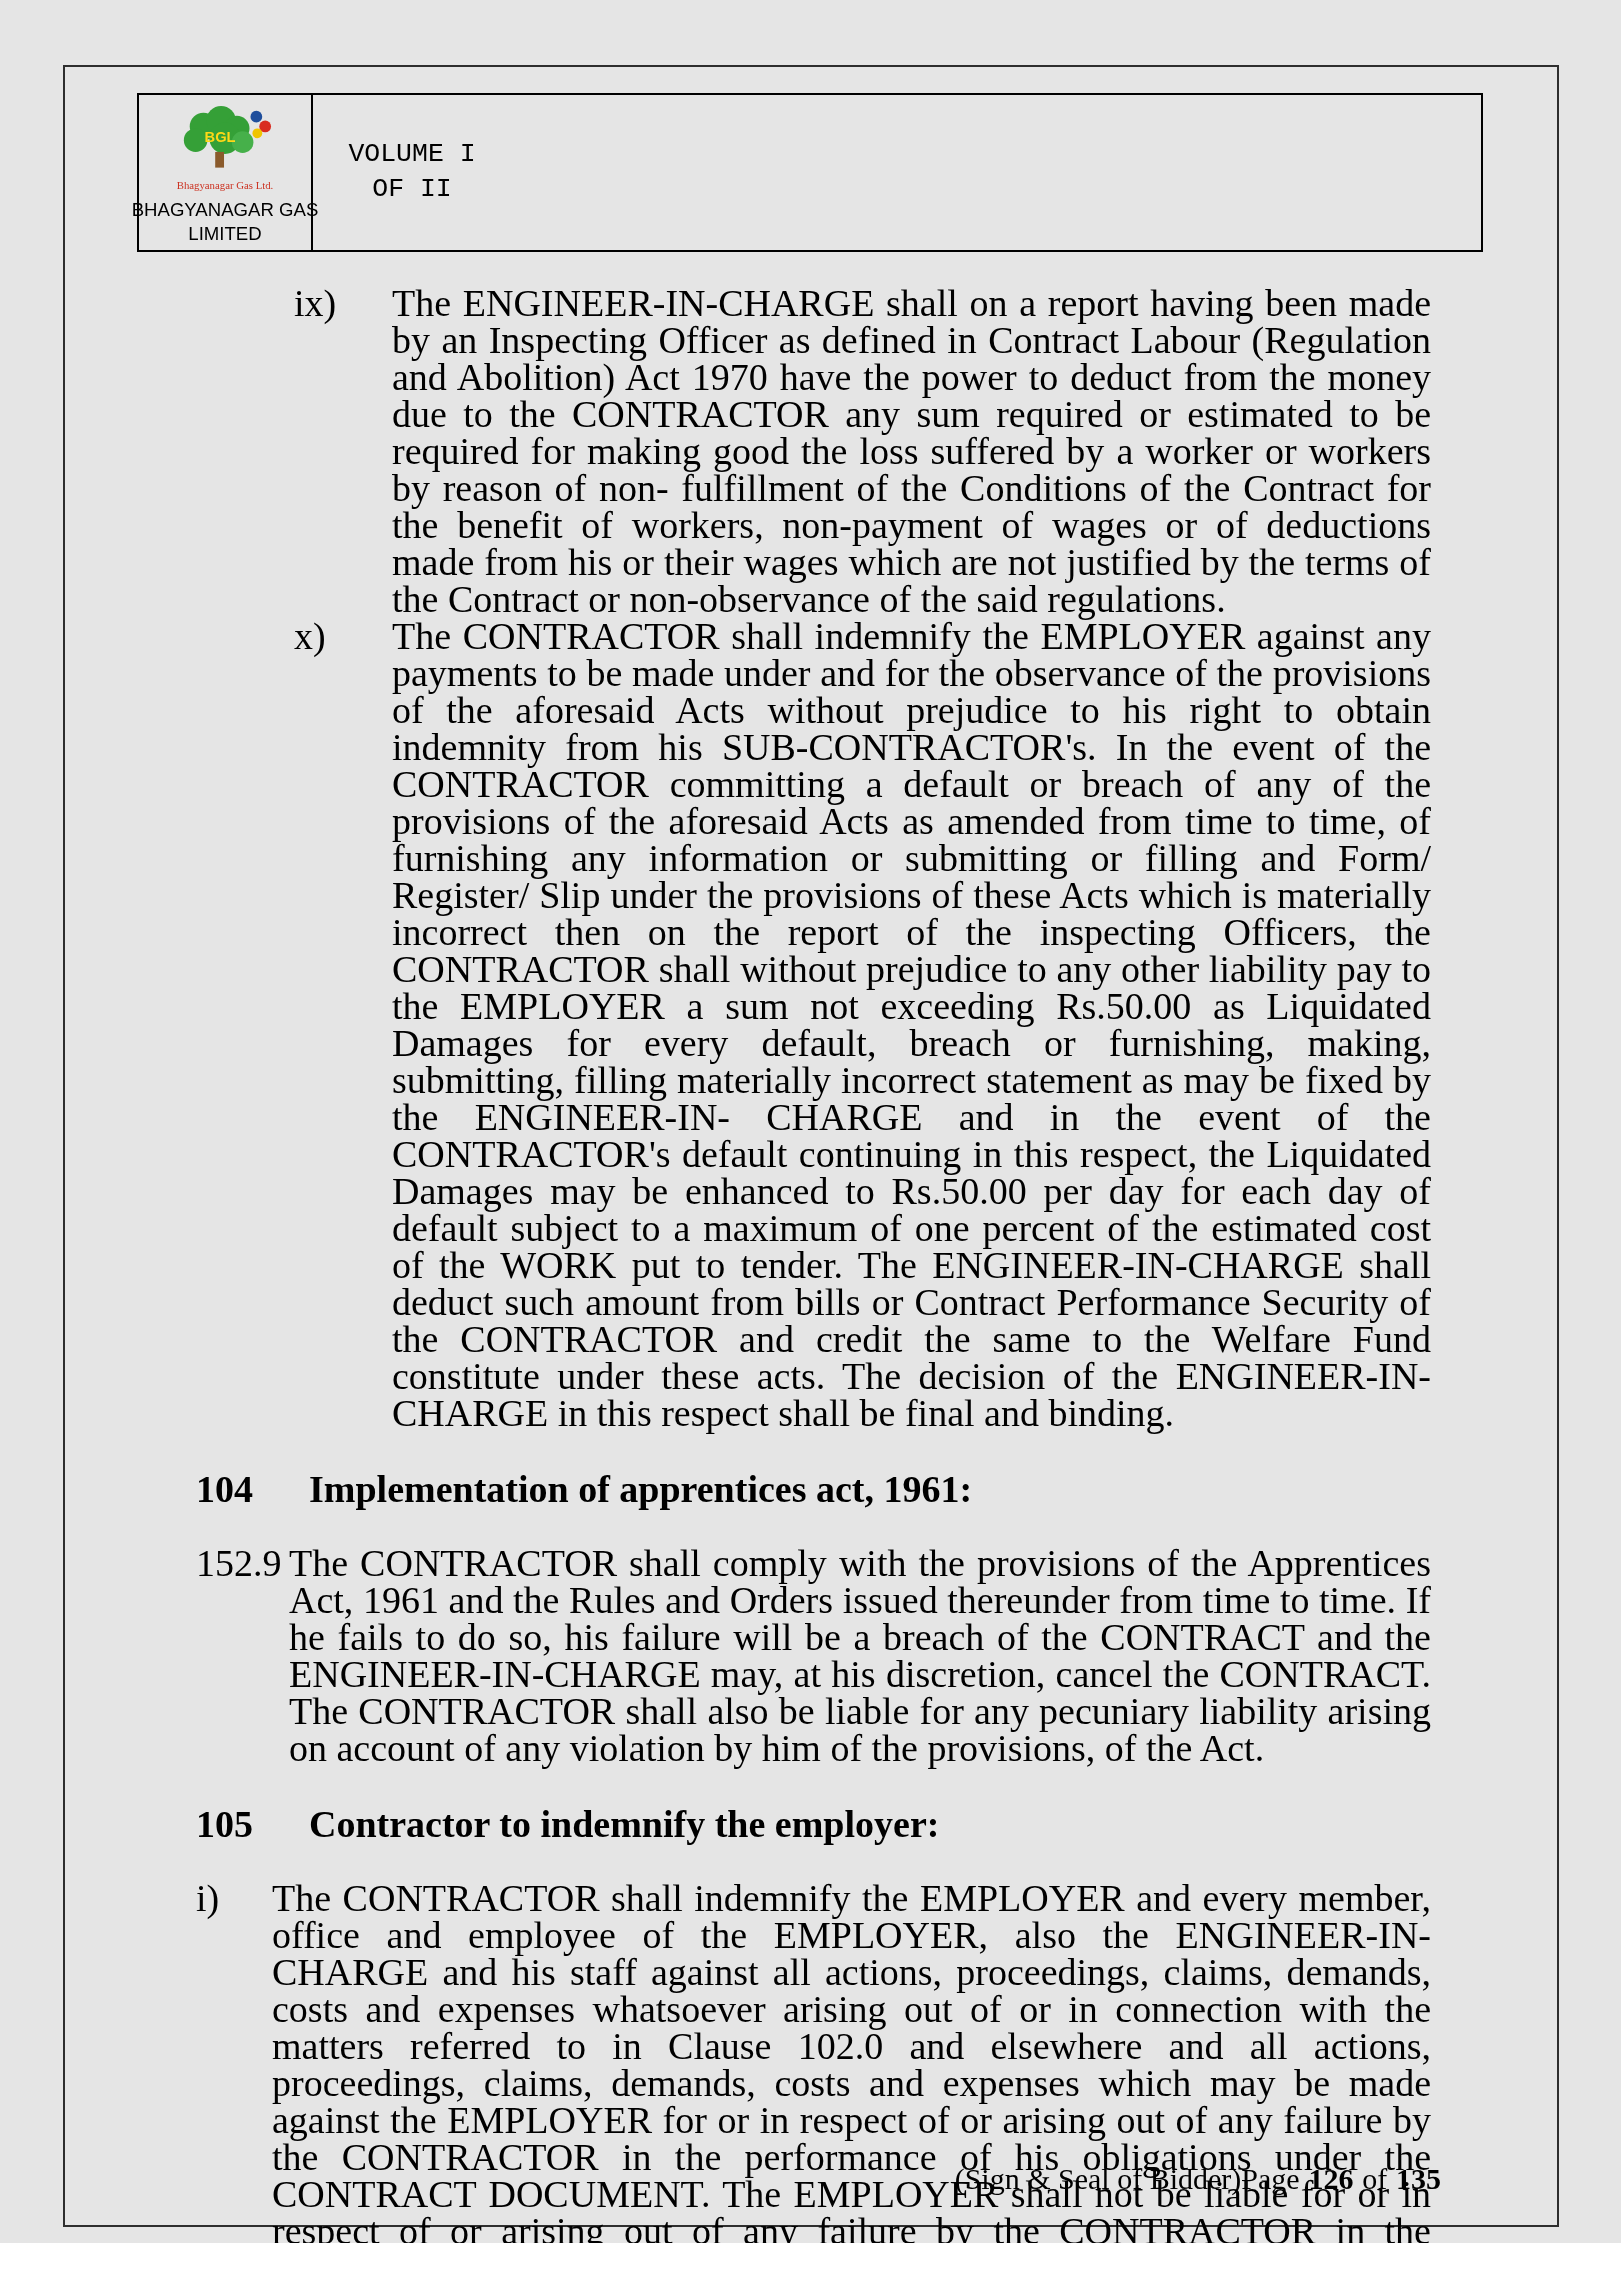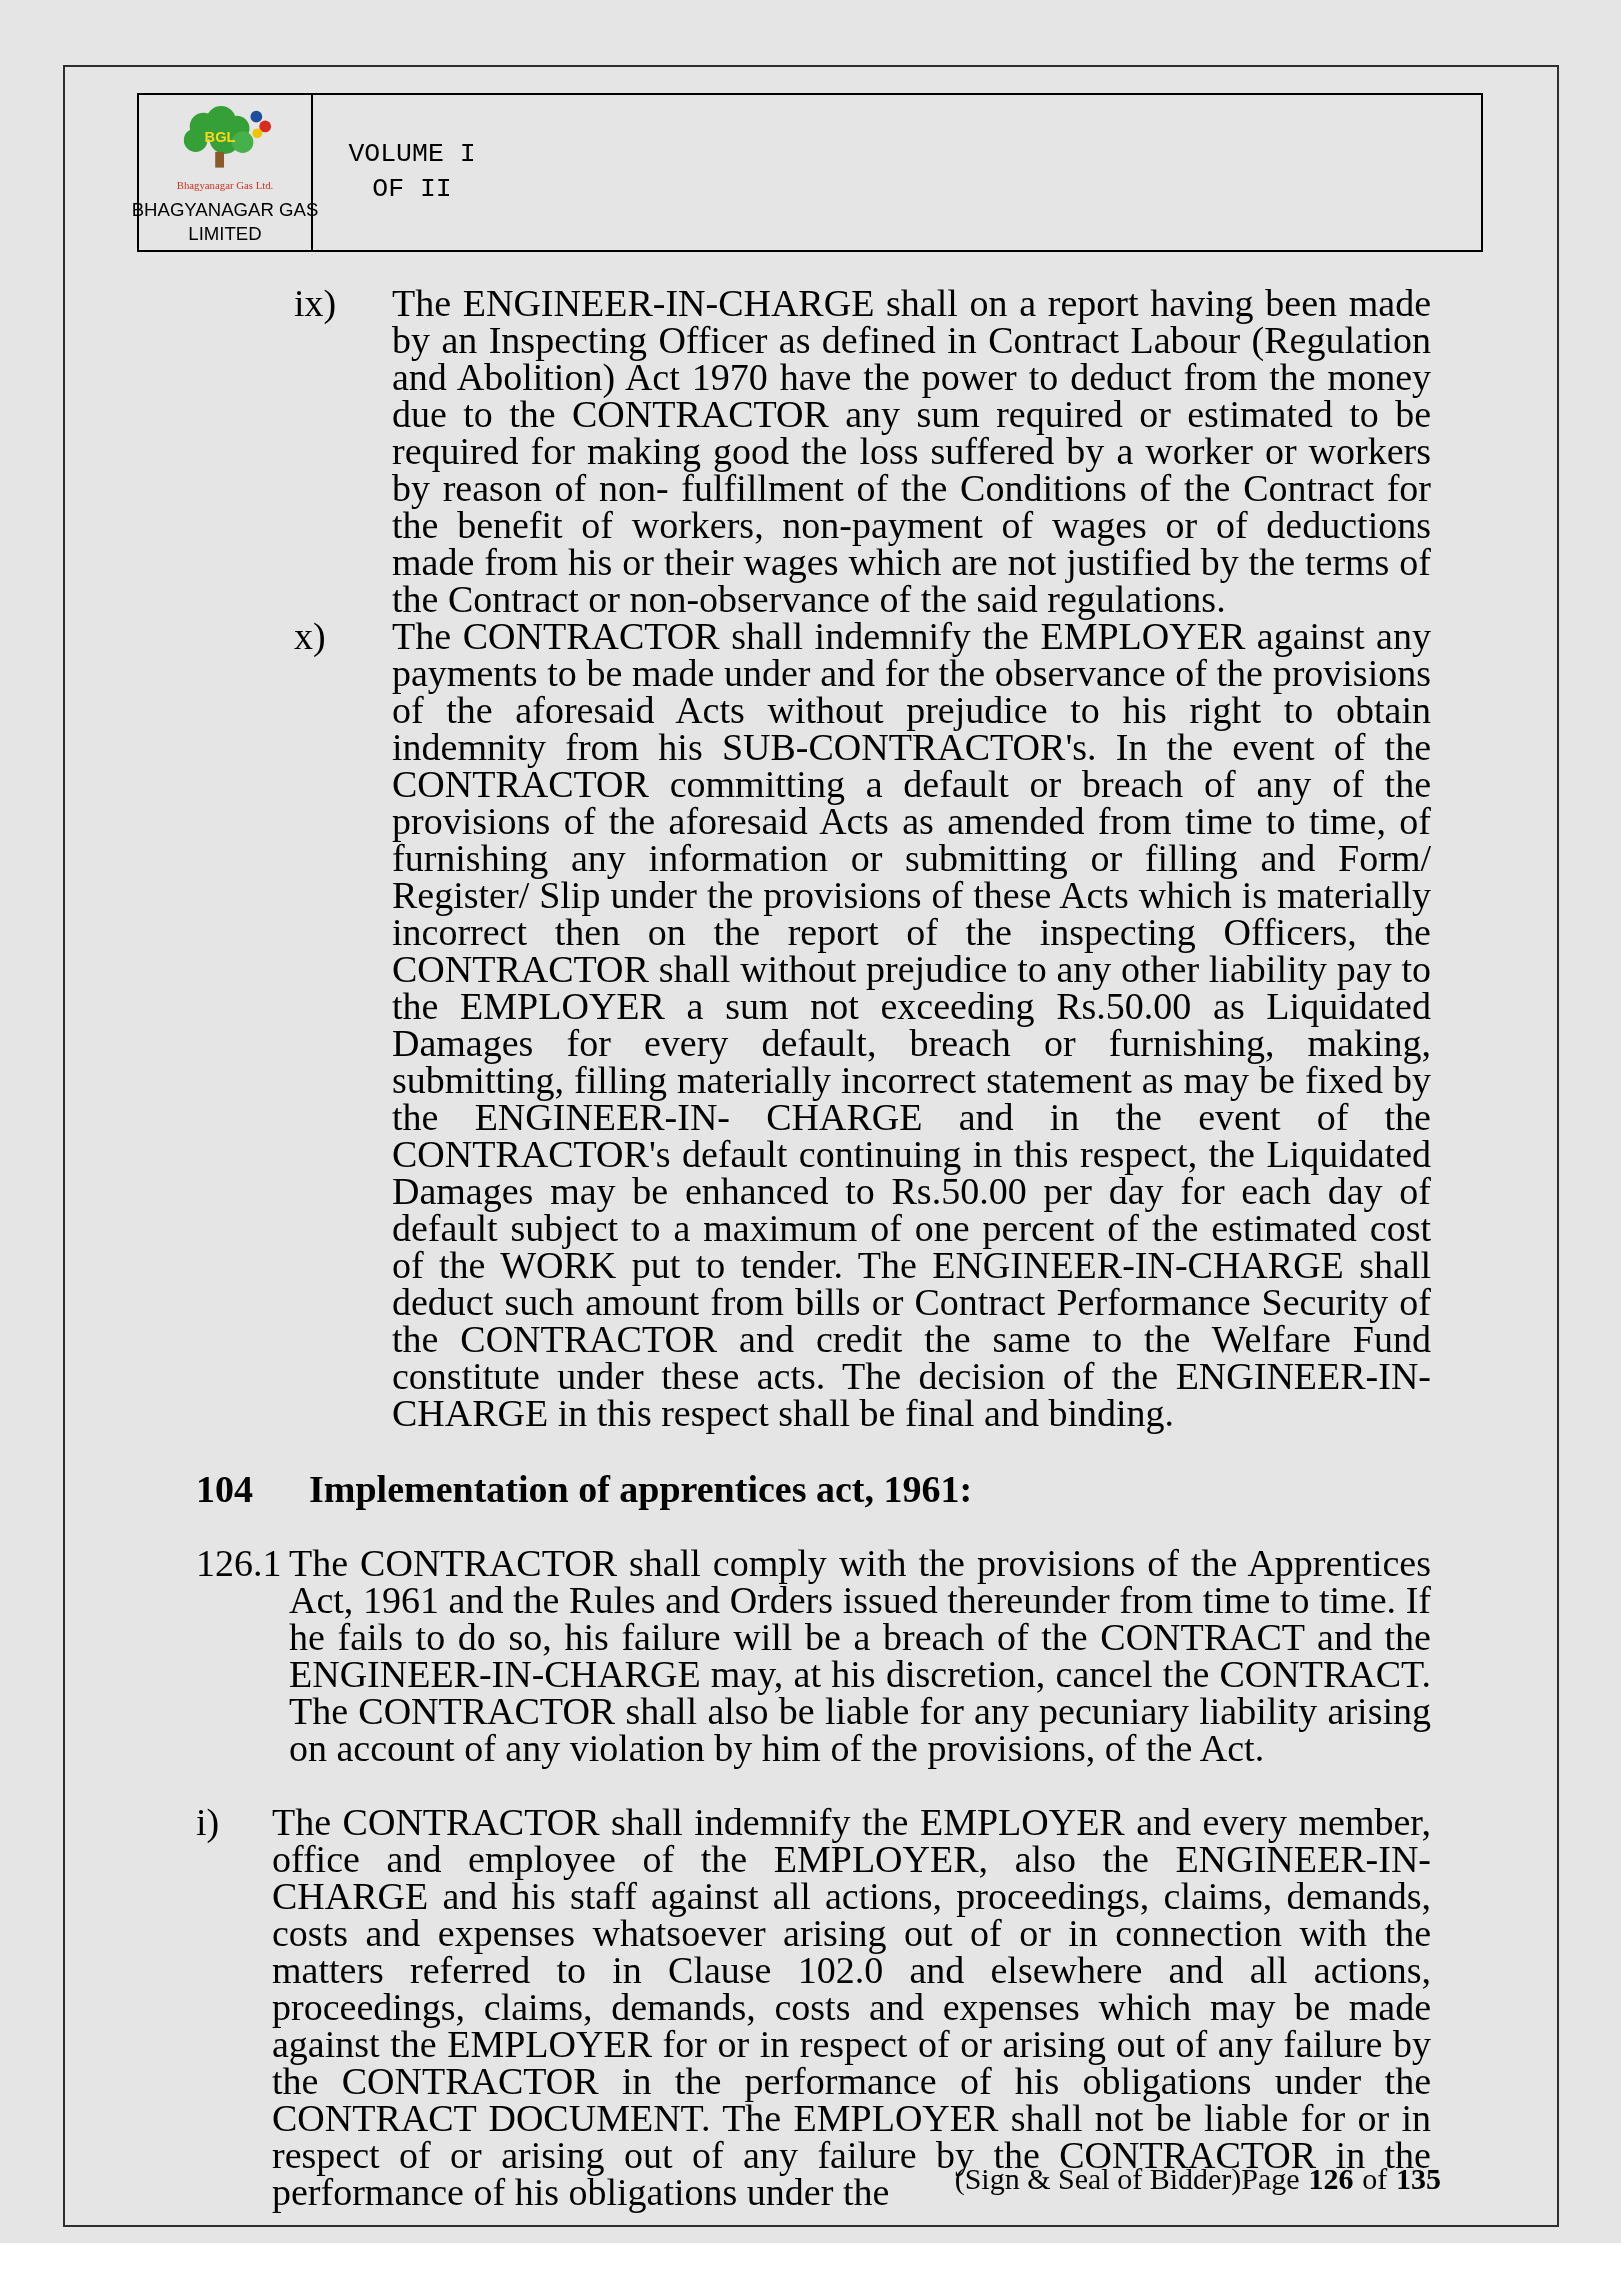--- a/index.html
+++ b/index.html
@@ -148,24 +148,28 @@
         <span class="clause-label">x)</span>
         <span>The CONTRACTOR shall indemnify the EMPLOYER against any payments to be made under and for the observance of the provisions of the aforesaid Acts without prejudice to his right to obtain indemnity from his SUB-CONTRACTOR's. In the event of the CONTRACTOR committing a default or breach of any of the provisions of the aforesaid Acts as amended from time to time, of furnishing any information or submitting or filling and Form/ Register/ Slip under the provisions of these Acts which is materially incorrect then on the report of the inspecting Officers, the CONTRACTOR shall without prejudice to any other liability pay to the EMPLOYER a sum not exceeding Rs.50.00 as Liquidated Damages for every default, breach or furnishing, making, submitting, filling materially incorrect statement as may be fixed by the ENGINEER-IN- CHARGE and in the event of the CONTRACTOR's default continuing in this respect, the Liquidated Damages may be enhanced to Rs.50.00 per day for each day of default subject to a maximum of one percent of the estimated cost of the WORK put to tender. The ENGINEER-IN-CHARGE shall deduct such amount from bills or Contract Performance Security of the CONTRACTOR and credit the same to the Welfare Fund constitute under these acts. The decision of the ENGINEER-IN-CHARGE in this respect shall be final and binding.</span>
       </div>
 
       <div class="section-heading mt-section">
         <span class="sec-num">104</span>
         <span>Implementation of apprentices act, 1961:</span>
       </div>
 
       <div class="clause clause-num mt-para">
-        <span class="clause-label">126.1</span>
+        <span class="clause-label">152.9</span>
         <span>The CONTRACTOR shall comply with the provisions of the Apprentices Act, 1961 and the Rules and Orders issued thereunder from time to time. If he fails to do so, his failure will be a breach of the CONTRACT and the ENGINEER-IN-CHARGE may, at his discretion, cancel the CONTRACT. The CONTRACTOR shall also be liable for any pecuniary liability arising on account of any violation by him of the provisions, of the Act.</span>
       </div>
 
+      <div class="section-heading mt-section">
+        <span class="sec-num">105</span>
+        <span>Contractor to indemnify the employer:</span>
+      </div>
 
       <div class="clause clause-i mt-para">
         <span class="clause-label">i)</span>
         <span>The CONTRACTOR shall indemnify the EMPLOYER and every member, office and employee of the EMPLOYER, also the ENGINEER-IN-CHARGE and his staff against all actions, proceedings, claims, demands, costs and expenses whatsoever arising out of or in connection with the matters referred to in Clause 102.0 and elsewhere and all actions, proceedings, claims, demands, costs and expenses which may be made against the EMPLOYER for or in respect of or arising out of any failure by the CONTRACTOR in the performance of his obligations under the CONTRACT DOCUMENT. The EMPLOYER shall not be liable for or in respect of or arising out of any failure by the CONTRACTOR in the performance of his obligations under the</span>
       </div>
 
     </div>
   </div>
 
   <div class="footer">

